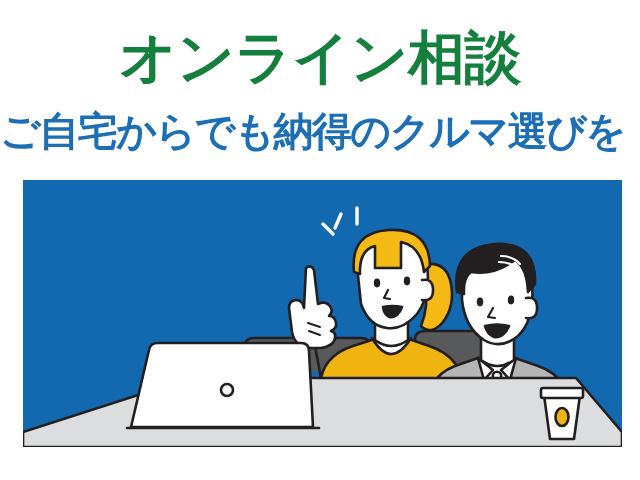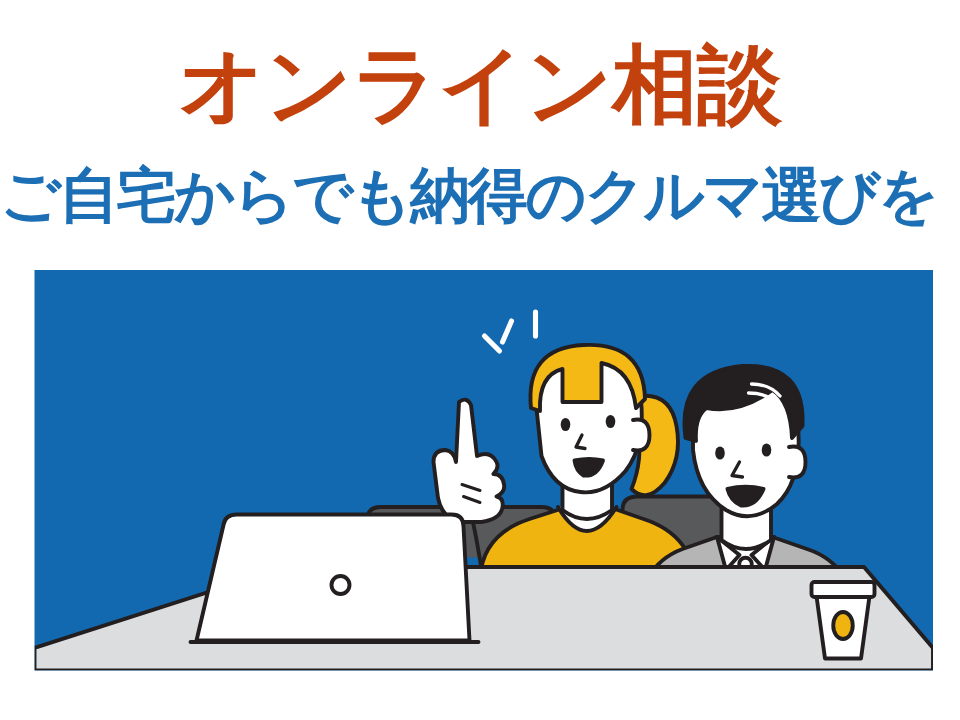--- a/index.html
+++ b/index.html
@@ -23,21 +23,21 @@
   
   #headline {
     position: absolute;
     left: 0;
     top: 26px;
     width: 640px;
     text-align: center;
     font-size: 57px;
     line-height: 62px;
     font-weight: bold;
-    color: #c2410c;
+    color: #15803d;
     letter-spacing: -0.5px;
     white-space: nowrap;
   }
   #subheadline {
     position: absolute;
     left: 0;
     top: 108px;
     width: 517px;
     text-align: center;
     font-size: 40px;

